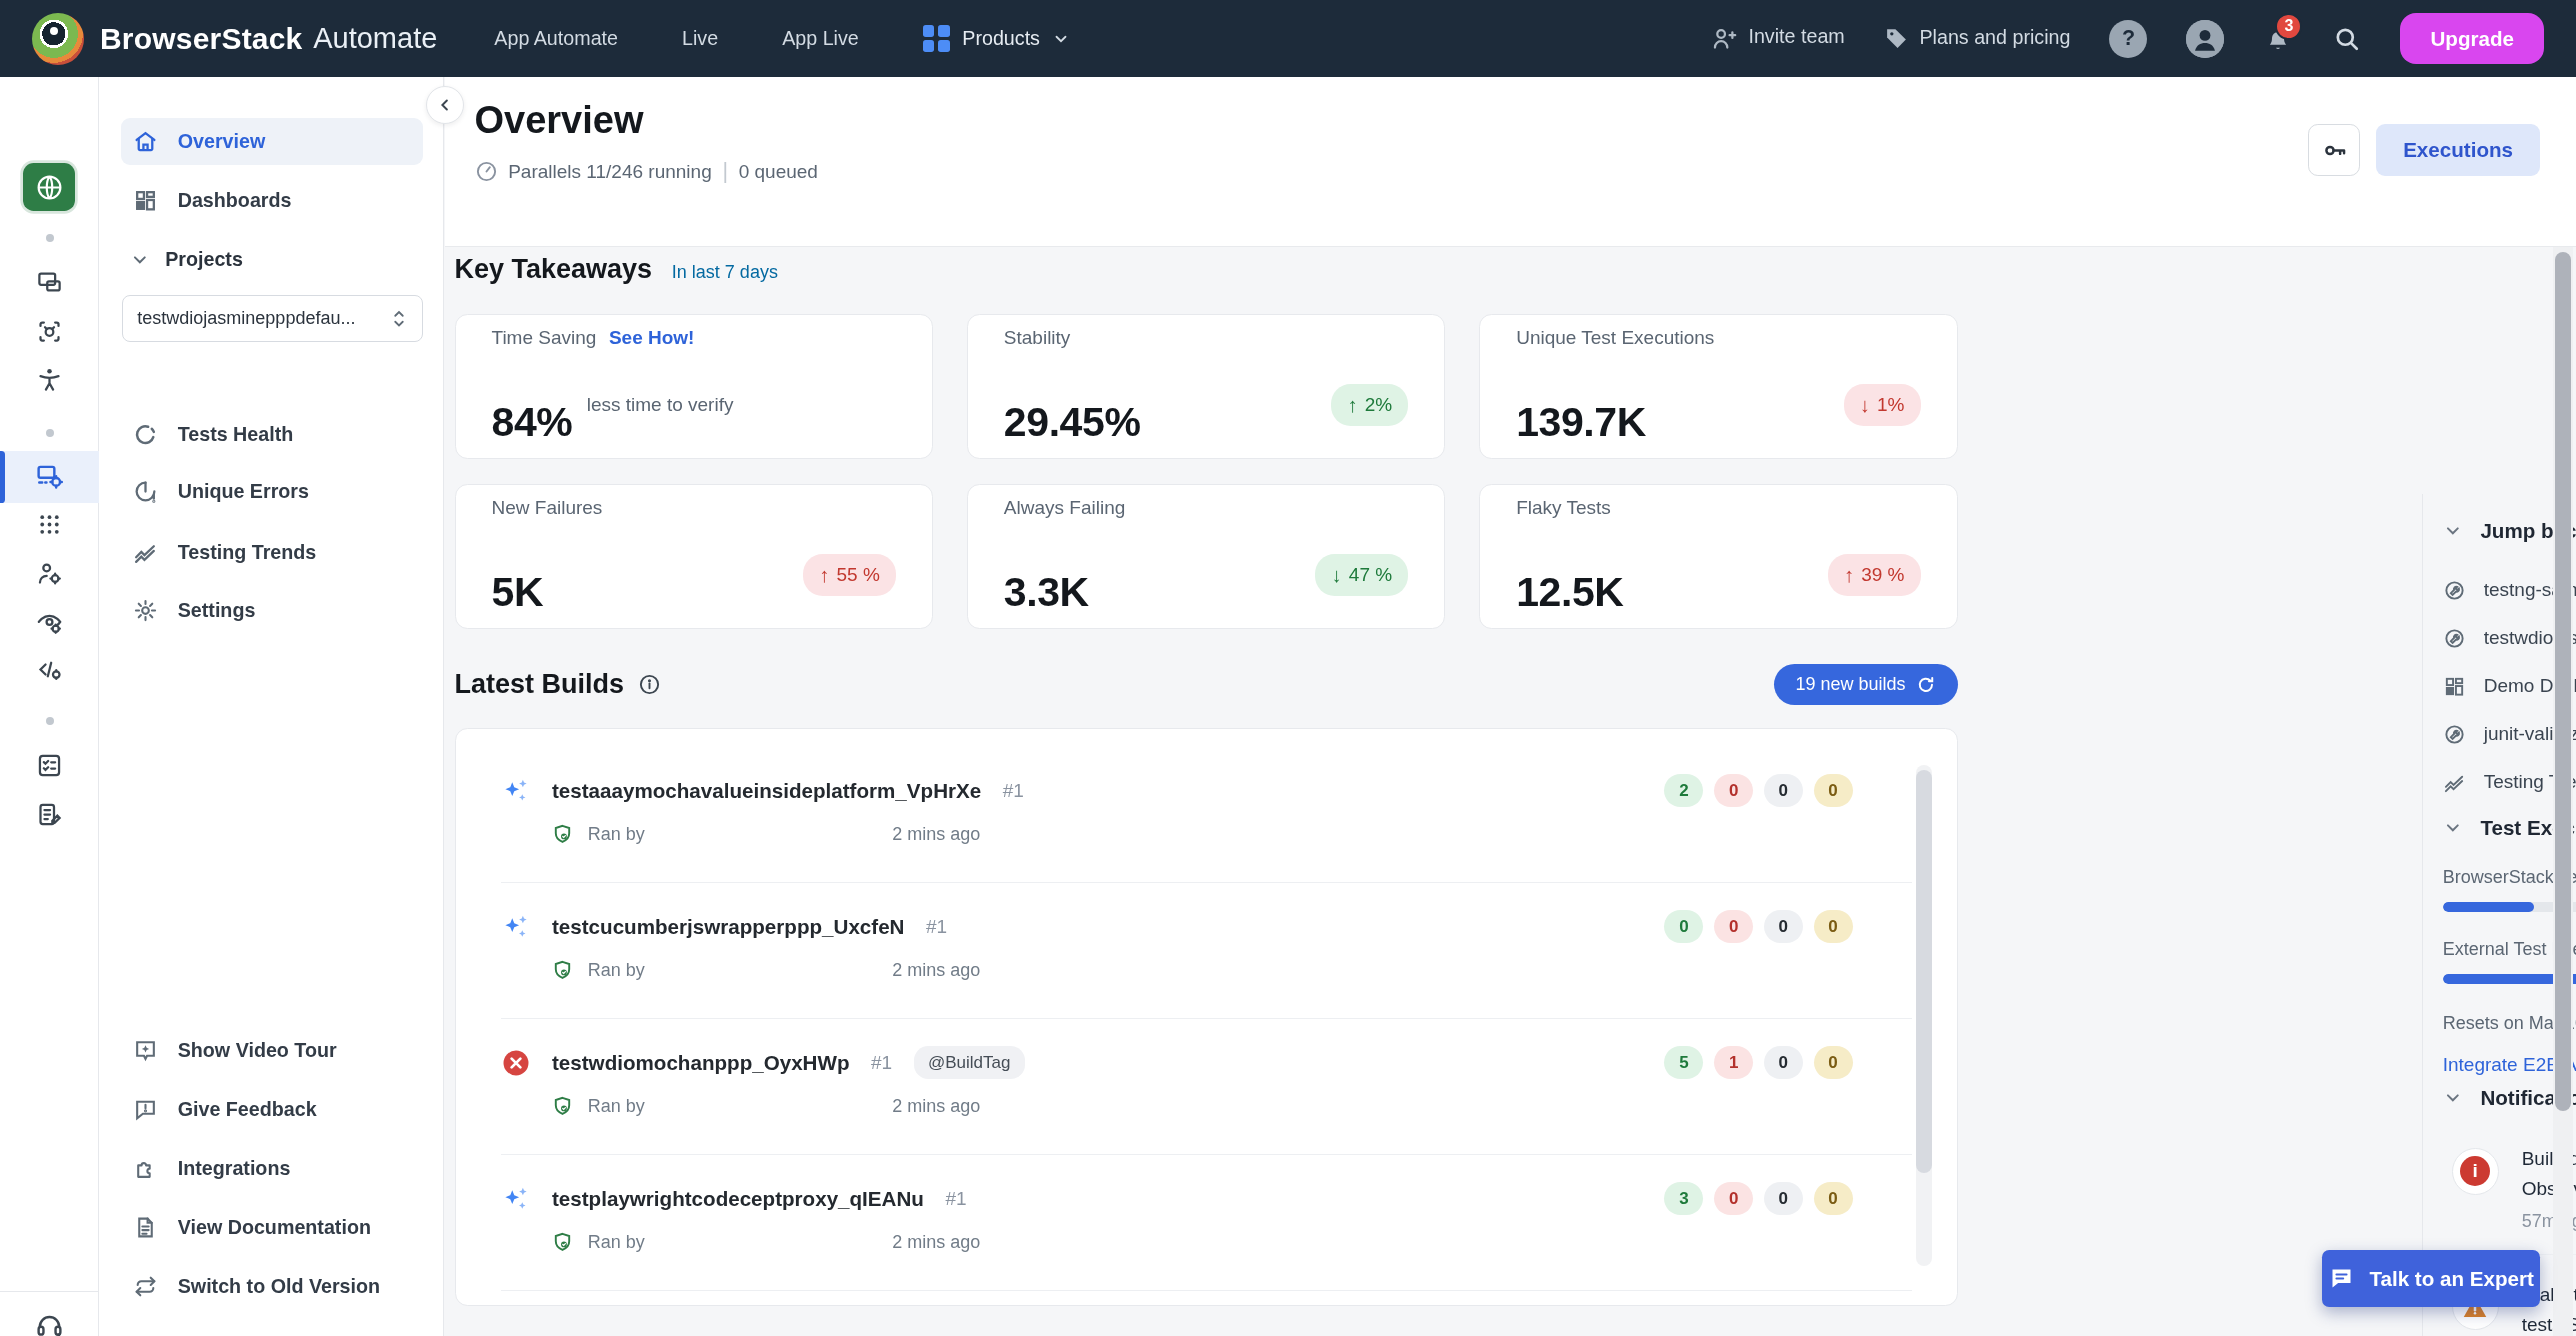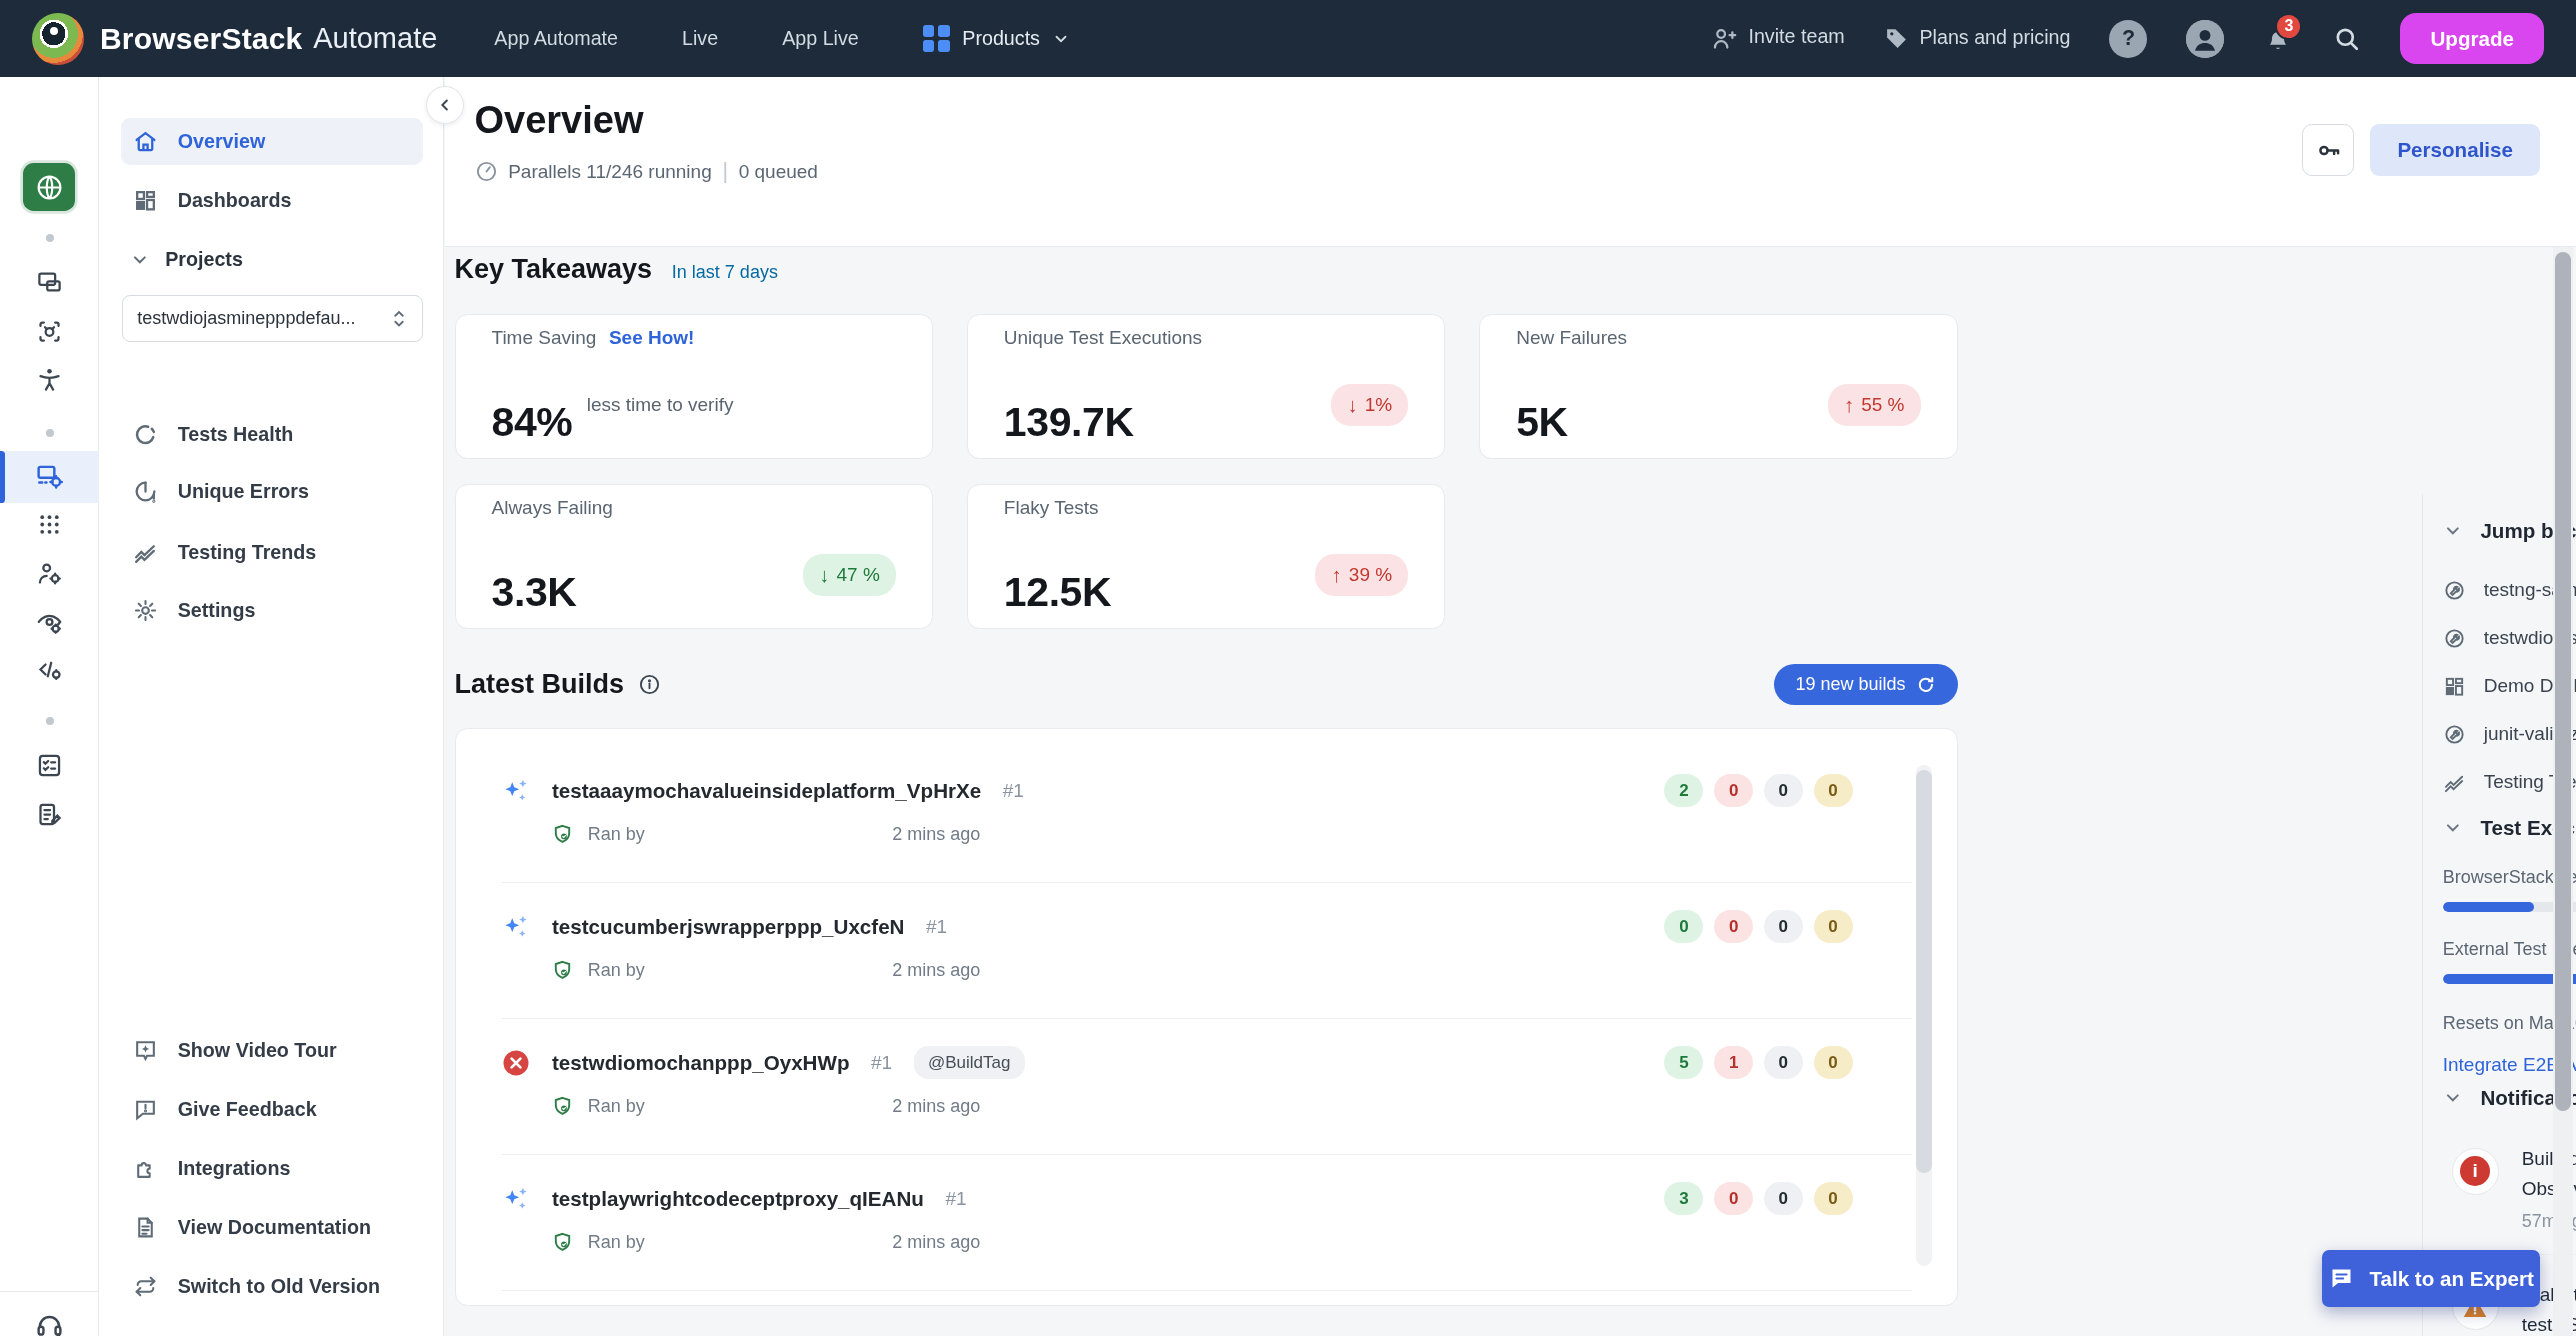--- a/index.html
+++ b/index.html
@@ -409,40 +409,52 @@
     <span class="sep">|</span>
     <span>0 queued</span>
   </div>
   <div class="hdr-actions">
     <div class="key-btn">
       <svg width="27" height="27" viewBox="0 0 24 24" fill="none" stroke="currentColor" stroke-width="2.2" stroke-linecap="round">
           <circle cx="8" cy="12" r="3.2"></circle>
           <path d="M11.2 12H20.5M17 12v3M20.5 12v2.4"></path>
         </svg>
     </div>
-    <button class="personalise-btn">Personalise</button>
+    <button class="personalise-btn">Executions</button>
   </div>
 </div>
 
 <div class="content">
 
   <div class="takeaways">
     <div class="sec-head">
       <span class="sec-title">Key Takeaways</span>
       <span class="sec-sub">In last 7 days</span>
     </div>
     <div class="cards-grid">
       <div class="kpi-card">
         <div class="kpi-label-row">
           <span>Time Saving</span>
           <span class="kpi-link">See How!</span>
         </div>
         <div class="kpi-value-row">
           <span class="kpi-value">84%</span>
           <span class="kpi-suffix">less time to verify</span>
+        </div>
+      </div>
+      <div class="kpi-card">
+        <div class="kpi-label-row">
+            <span>Stability</span>
+          </div>
+        <div class="kpi-value-row">
+          <span class="kpi-value">29.45%</span>
+          <span class="trend t-pos up">
+              <span class="arrow"></span>
+              <span>2%</span>
+            </span>
         </div>
       </div>
       <div class="kpi-card">
         <div class="kpi-label-row">
             <span>Unique Test Executions</span>
           </div>
         <div class="kpi-value-row">
           <span class="kpi-value">139.7K</span>
           <span class="trend t-neg down">
               <span class="arrow"></span>

